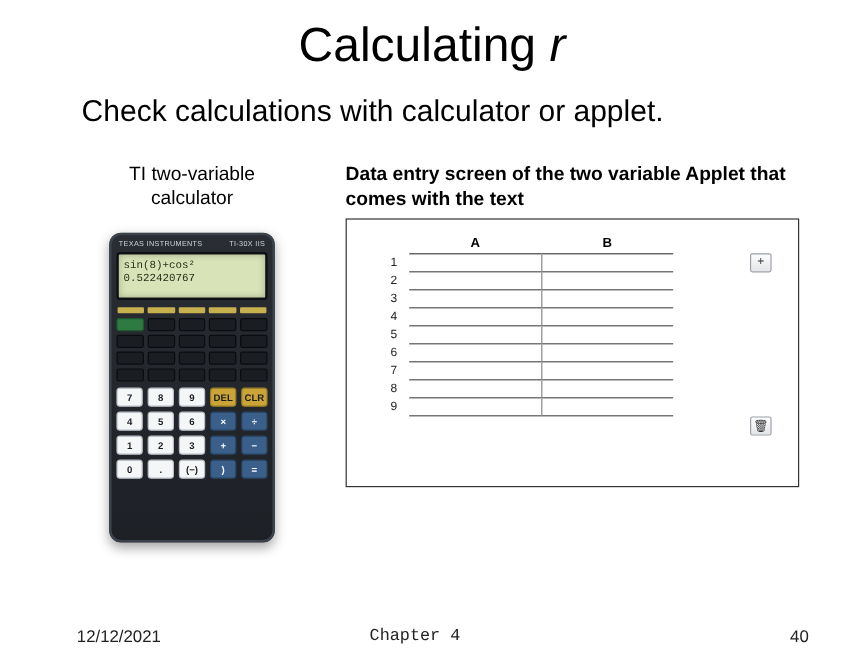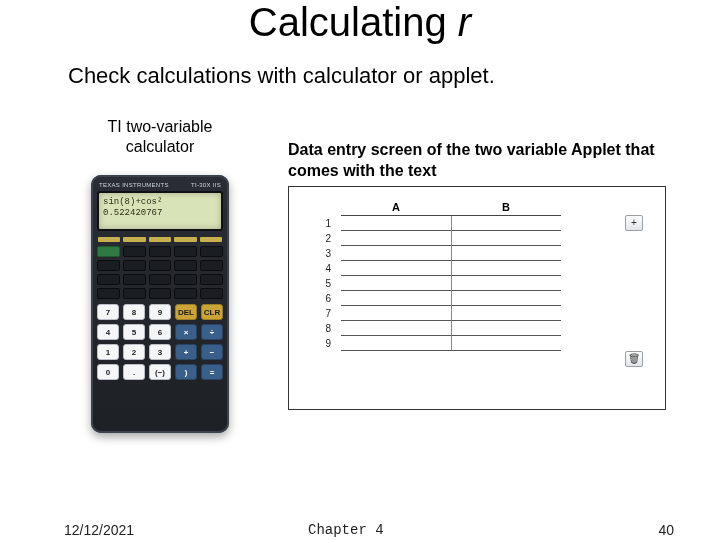--- a/index.html
+++ b/index.html
@@ -7,35 +7,34 @@
     width: 720px;
     height: 540px;
     background: #fff;
     font-family: Arial, Helvetica, sans-serif;
     position: relative;
     overflow: hidden;
   }
   .title {
     text-align: center;
     font-size: 40px;
-    padding-top: 0;
+    padding-top: 16px;
     font-weight: 400;
   }
   .title .r { font-style: italic; }
   .subtitle {
     text-align: left;
-    font-size: 22px;
+    font-size: 25px;
     padding: 18px 0 0 68px;
     font-weight: 400;
   }
   .content {
     display: flex;
     padding: 28px 20px 0 60px;
     gap: 28px;
-    align-items: center;
   }
   .left {
     width: 200px;
     display: flex;
     flex-direction: column;
     align-items: center;
   }
   .left-caption {
     font-size: 16px;
     text-align: center;

